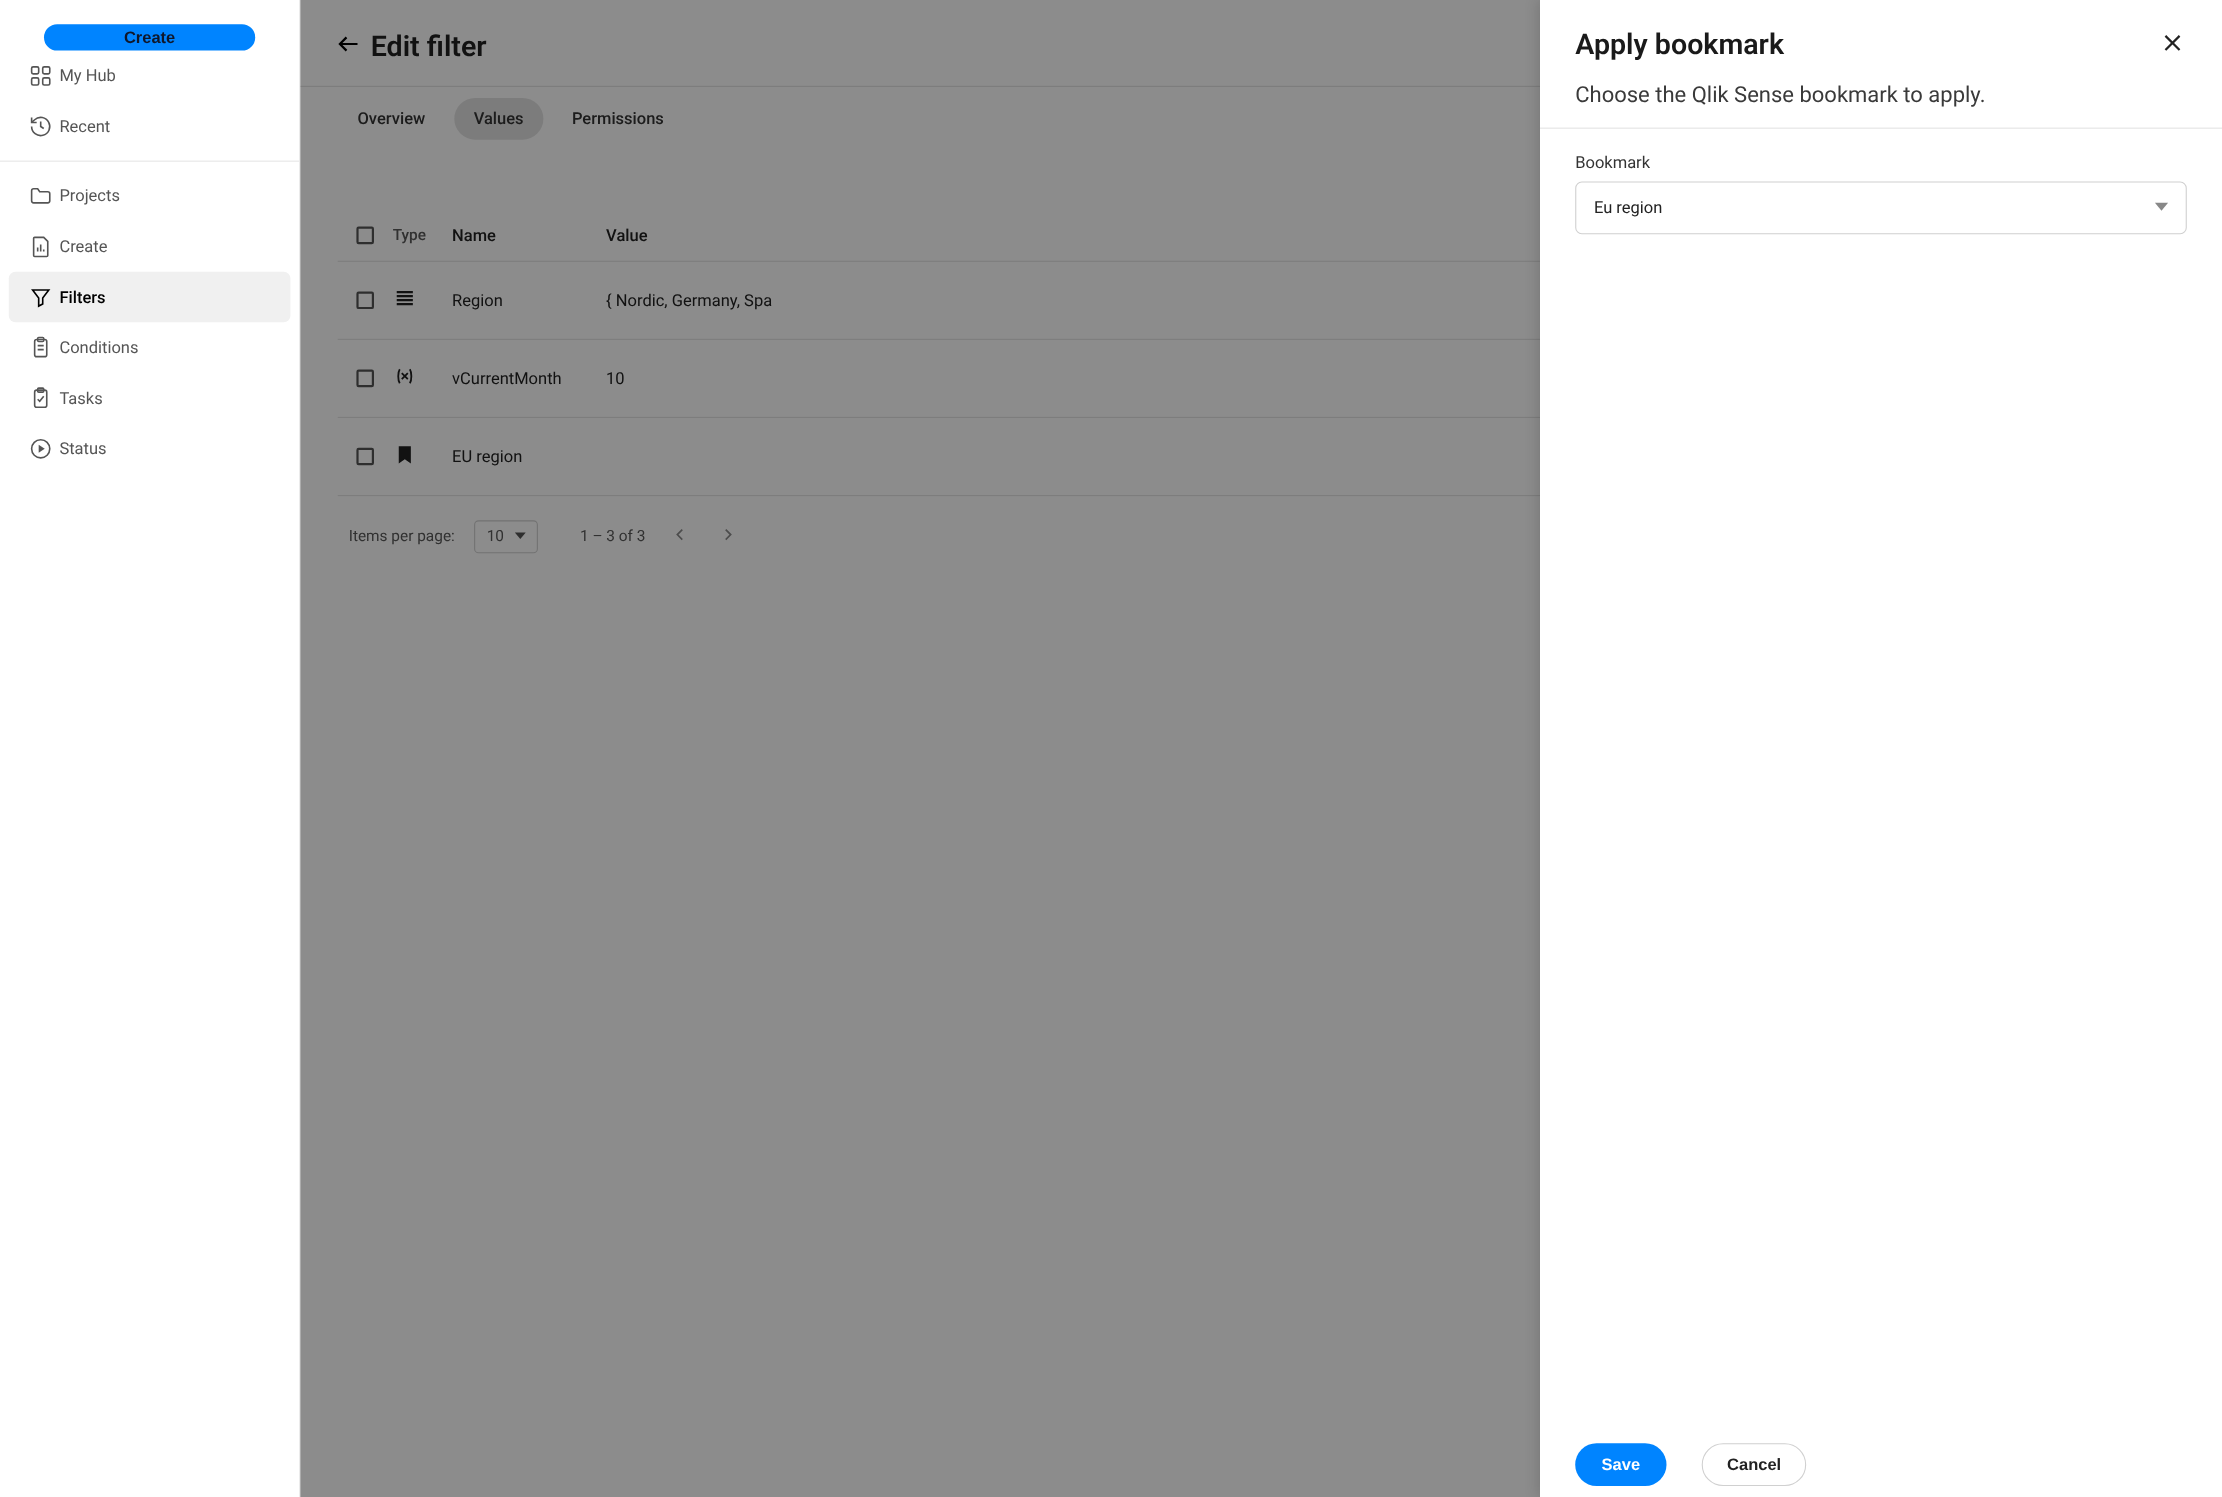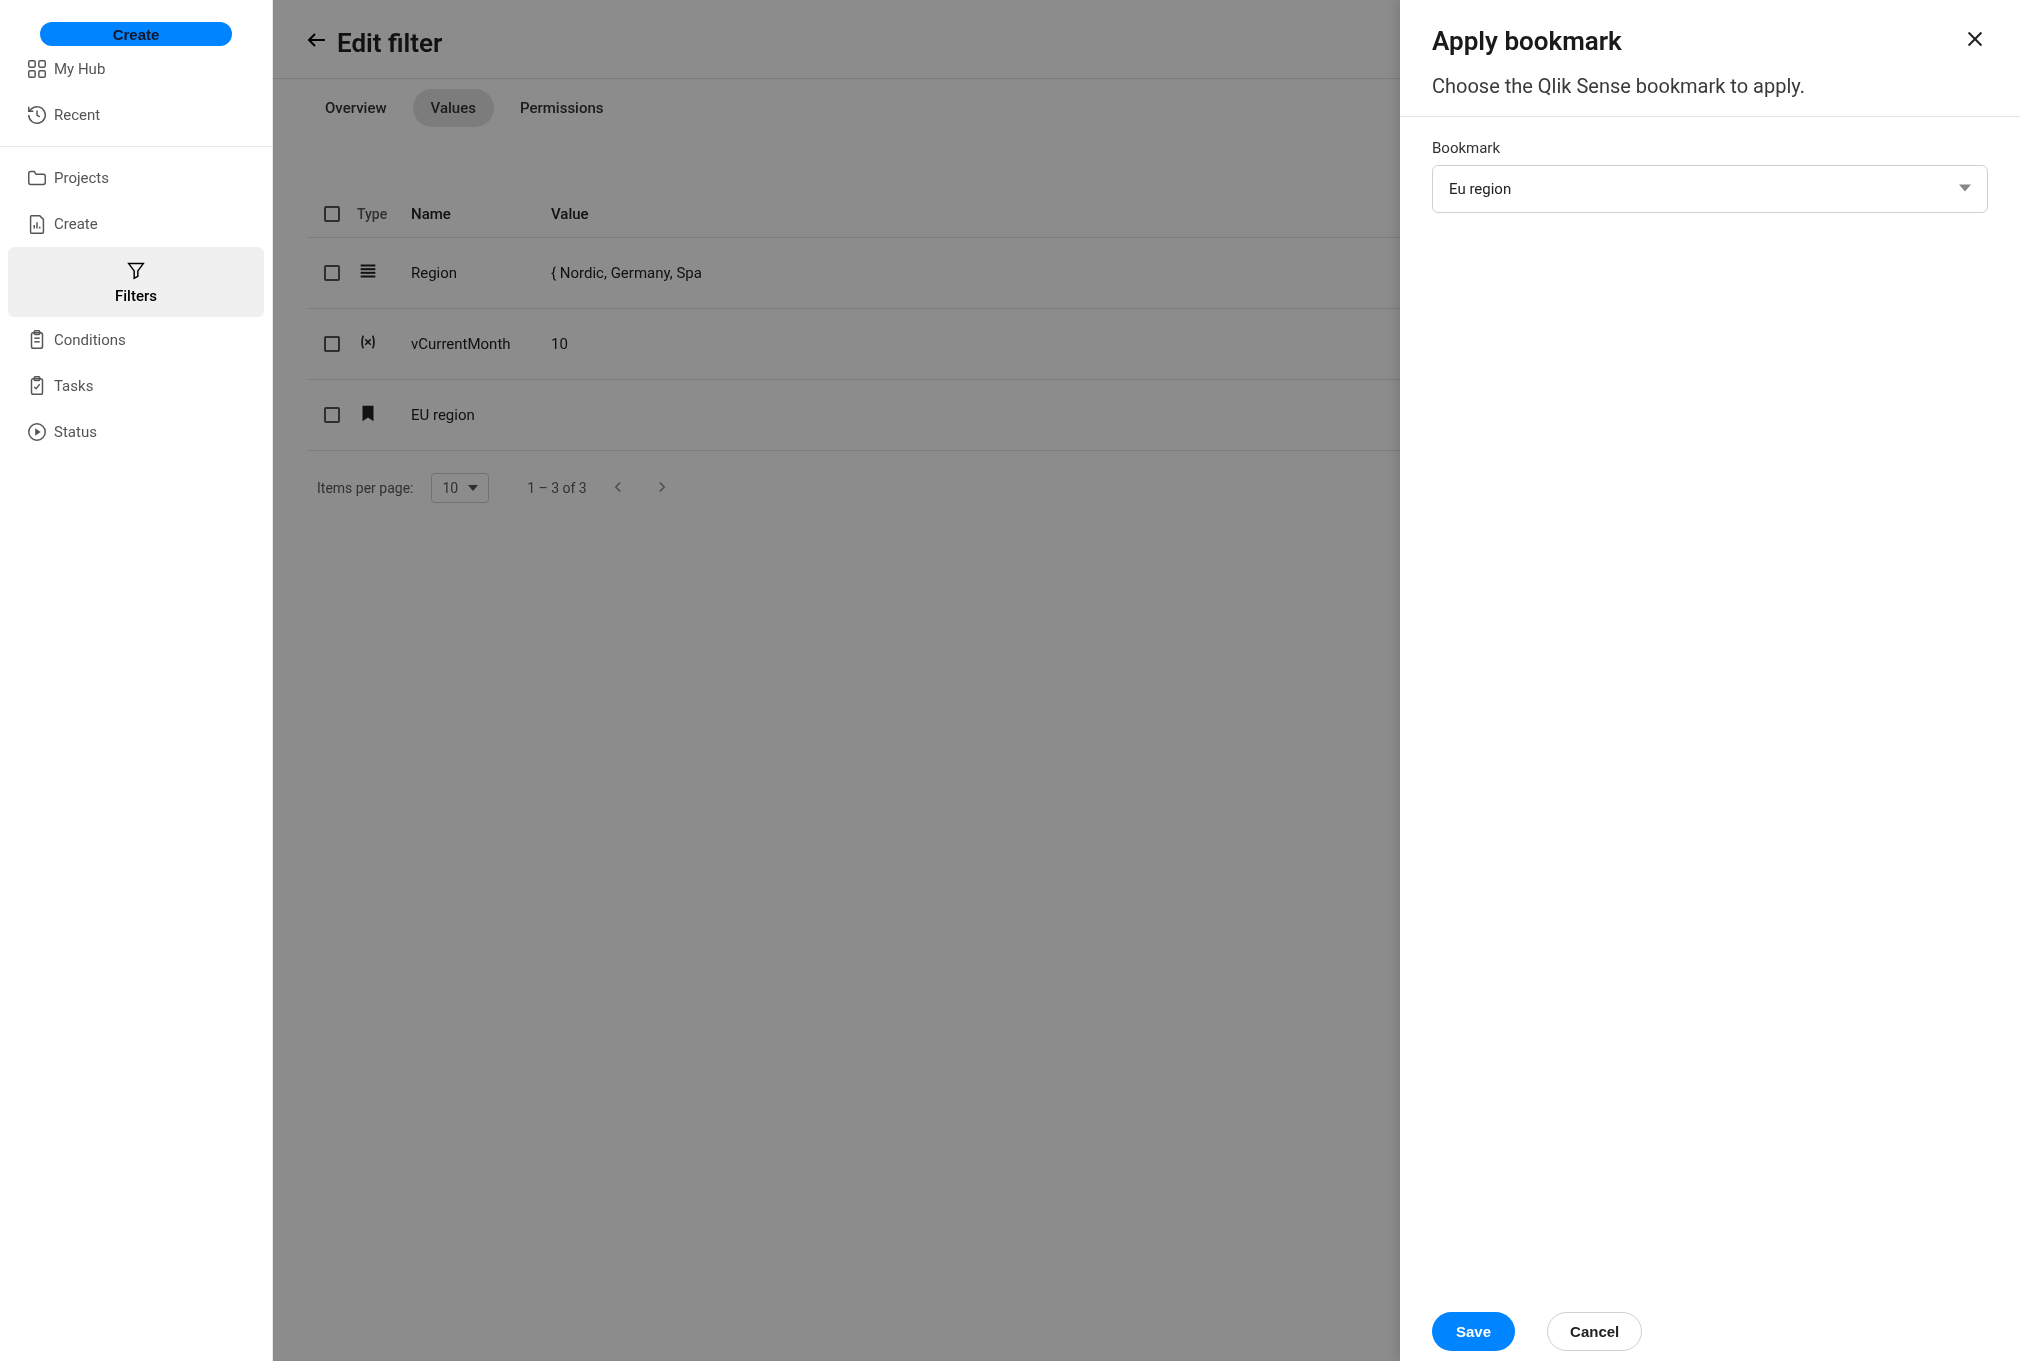--- a/index.html
+++ b/index.html
@@ -3,21 +3,21 @@
 <meta charset="utf-8">
 <style>
 * { box-sizing: border-box; margin: 0; padding: 0; }
 body { font-family: -apple-system, BlinkMacSystemFont, "Segoe UI", Roboto, Helvetica, Arial, sans-serif; background: #fff; color: #333; overflow: hidden; }
 .app { display: flex; height: 100vh; width: 100vw; }
 .sidebar { width: 273px; background: #fff; border-right: 1px solid #e6e6e6; display: flex; flex-direction: column; padding-top: 22px; }
 .create-btn { margin: 0 40px 0 40px; background: #0084ff; color: #0f172a; border: none; border-radius: 22px; height: 24px; font-size: 15px; font-weight: 600; cursor: pointer; }
 .nav-group { padding: 0 8px; }
 .nav-divider { height: 1px; background: #e6e6e6; margin: 8px 0; }
 .nav-item { display: flex; align-items: center; gap: 6px; padding: 12px 18px; border-radius: 6px; color: #555; font-size: 15px; cursor: pointer; }
-.nav-item.active { background: #f0f0f0; color: #000; font-weight: 500; flex-direction: column; }
+.nav-item.active { background: #f0f0f0; color: #000; font-weight: 500; }
 .nav-icon { width: 22px; height: 22px; flex-shrink: 0; display: flex; align-items: center; justify-content: center; }
 .nav-icon svg { width: 22px; height: 22px; stroke: #555; fill: none; stroke-width: 1.6; }
 .nav-item.active .nav-icon svg { stroke: #000; }
 
 .main { flex: 1; background: #fff; position: relative; display: flex; flex-direction: column; }
 .page-header { display: flex; padding: 28px 32px 20px 32px; gap: 8px; }
 .back-arrow svg { width: 24px; height: 24px; stroke: #000; stroke-width: 2; fill: none; }
 .page-title { font-size: 26px; font-weight: 600; color: #222; }
 .tabs-row { display: flex; align-items: center; gap: 8px; padding: 10px 34px 28px 34px; border-top: 1px solid #e0e0e0; }
 .tab { padding: 10px 18px; border-radius: 20px; font-size: 15px; color: #333; font-weight: 500; cursor: pointer; }

